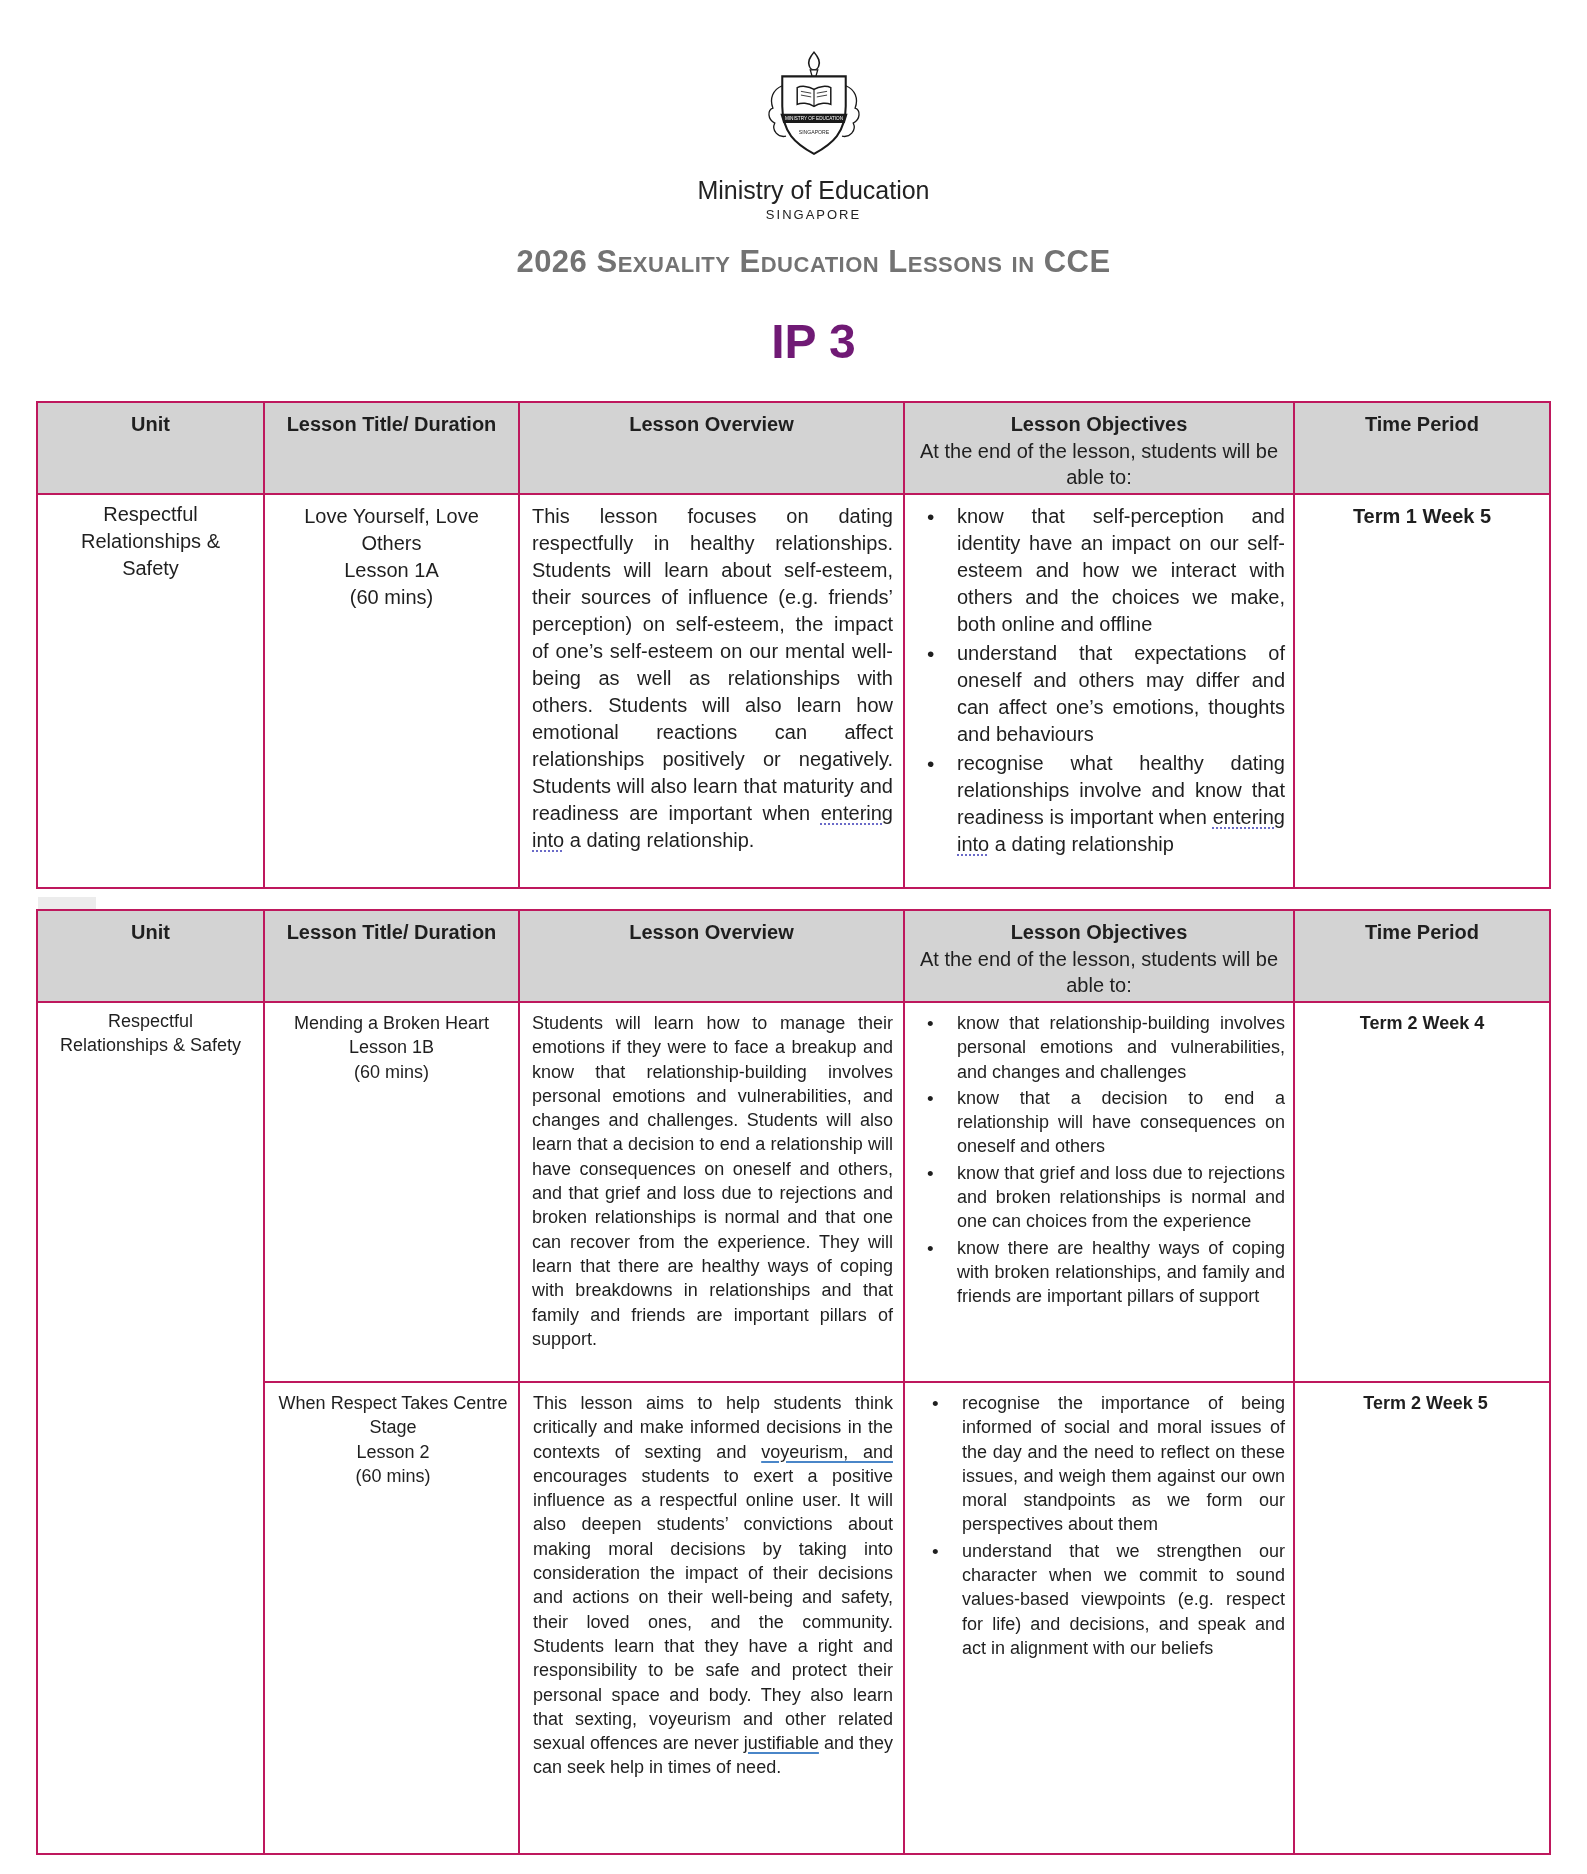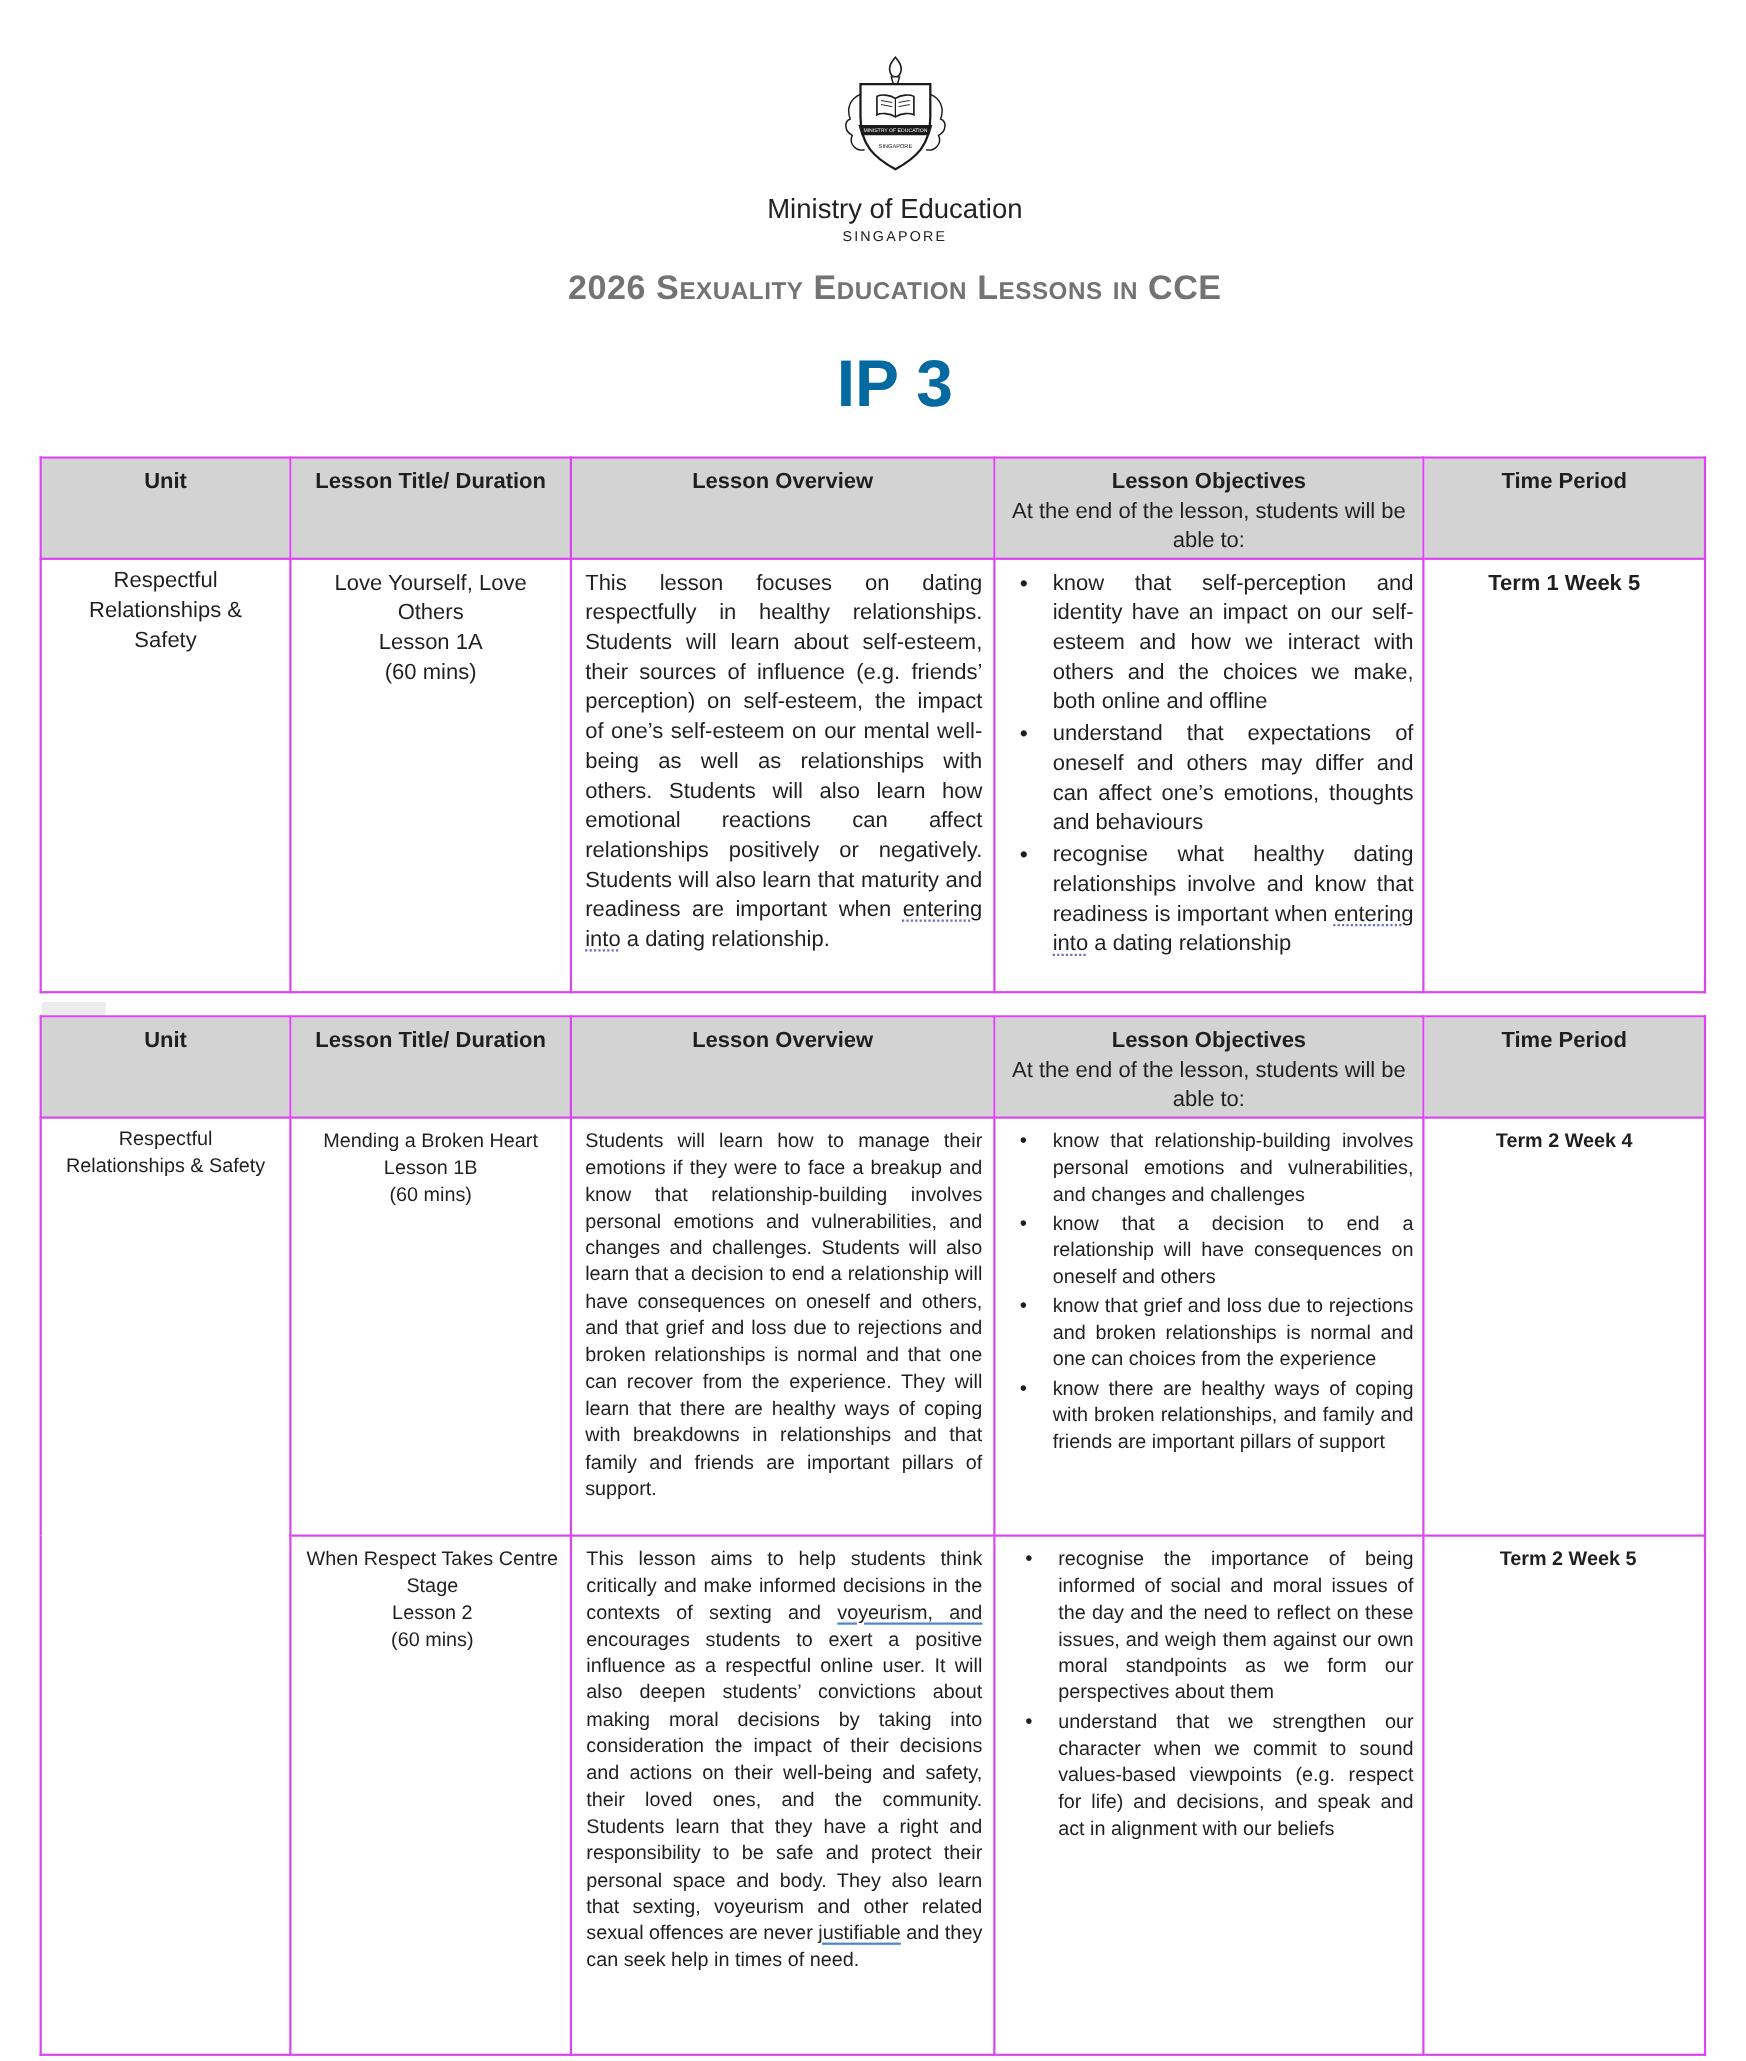--- a/index.html
+++ b/index.html
@@ -13,29 +13,29 @@
   .crest { display: block; margin: 0 auto; width: 112px; height: 124px; }
   .ministry { font-size: 25px; margin-top: 4px; color: #222; }
   .country { font-size: 13px; letter-spacing: 2px; margin-top: 2px; color: #222; }
   .doc-title {
     margin: 22px 0 0 0;
     font-size: 31px; font-weight: bold;
     font-variant: small-caps;
     letter-spacing: 0.5px;
     color: #737373;
   }
-  .level-title { margin: 34px 0 0 0; font-size: 60px; font-weight: bold; color: #0369a1; }
+  .level-title { margin: 34px 0 0 0; font-size: 48px; font-weight: bold; color: #701a75; }
 
   .lesson-table {
     width: 1513px; margin: 0 auto;
     border-collapse: collapse; table-layout: fixed;
   }
   .lesson-table.first { margin-top: 32px; }
   .lesson-table th, .lesson-table td {
-    border: 2px solid #d946ef;
+    border: 2px solid #be185d;
     vertical-align: top;
     overflow: hidden;
   }
   .lesson-table thead th {
     background: #d3d3d3;
     font-size: 20px; font-weight: bold; text-align: center;
     padding: 10px 8px 0 8px;
     height: 80px;
   }
   .th-sub { font-weight: normal; margin-top: 2px; line-height: 1.3; }

